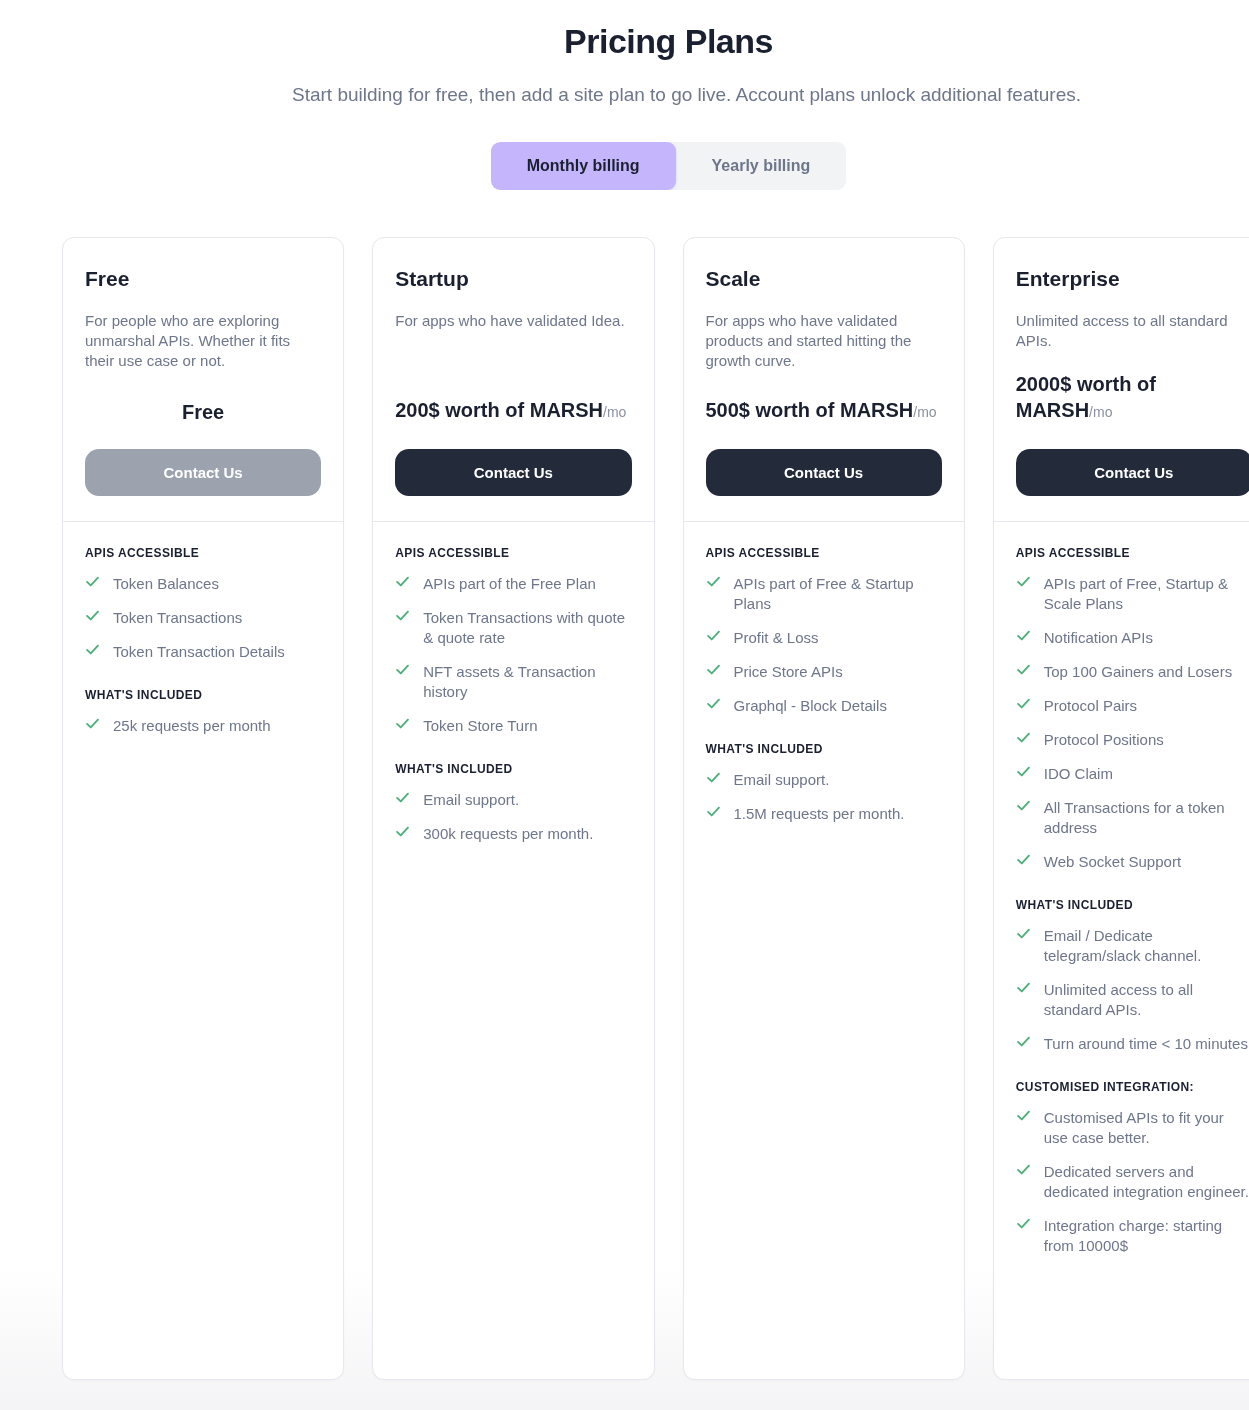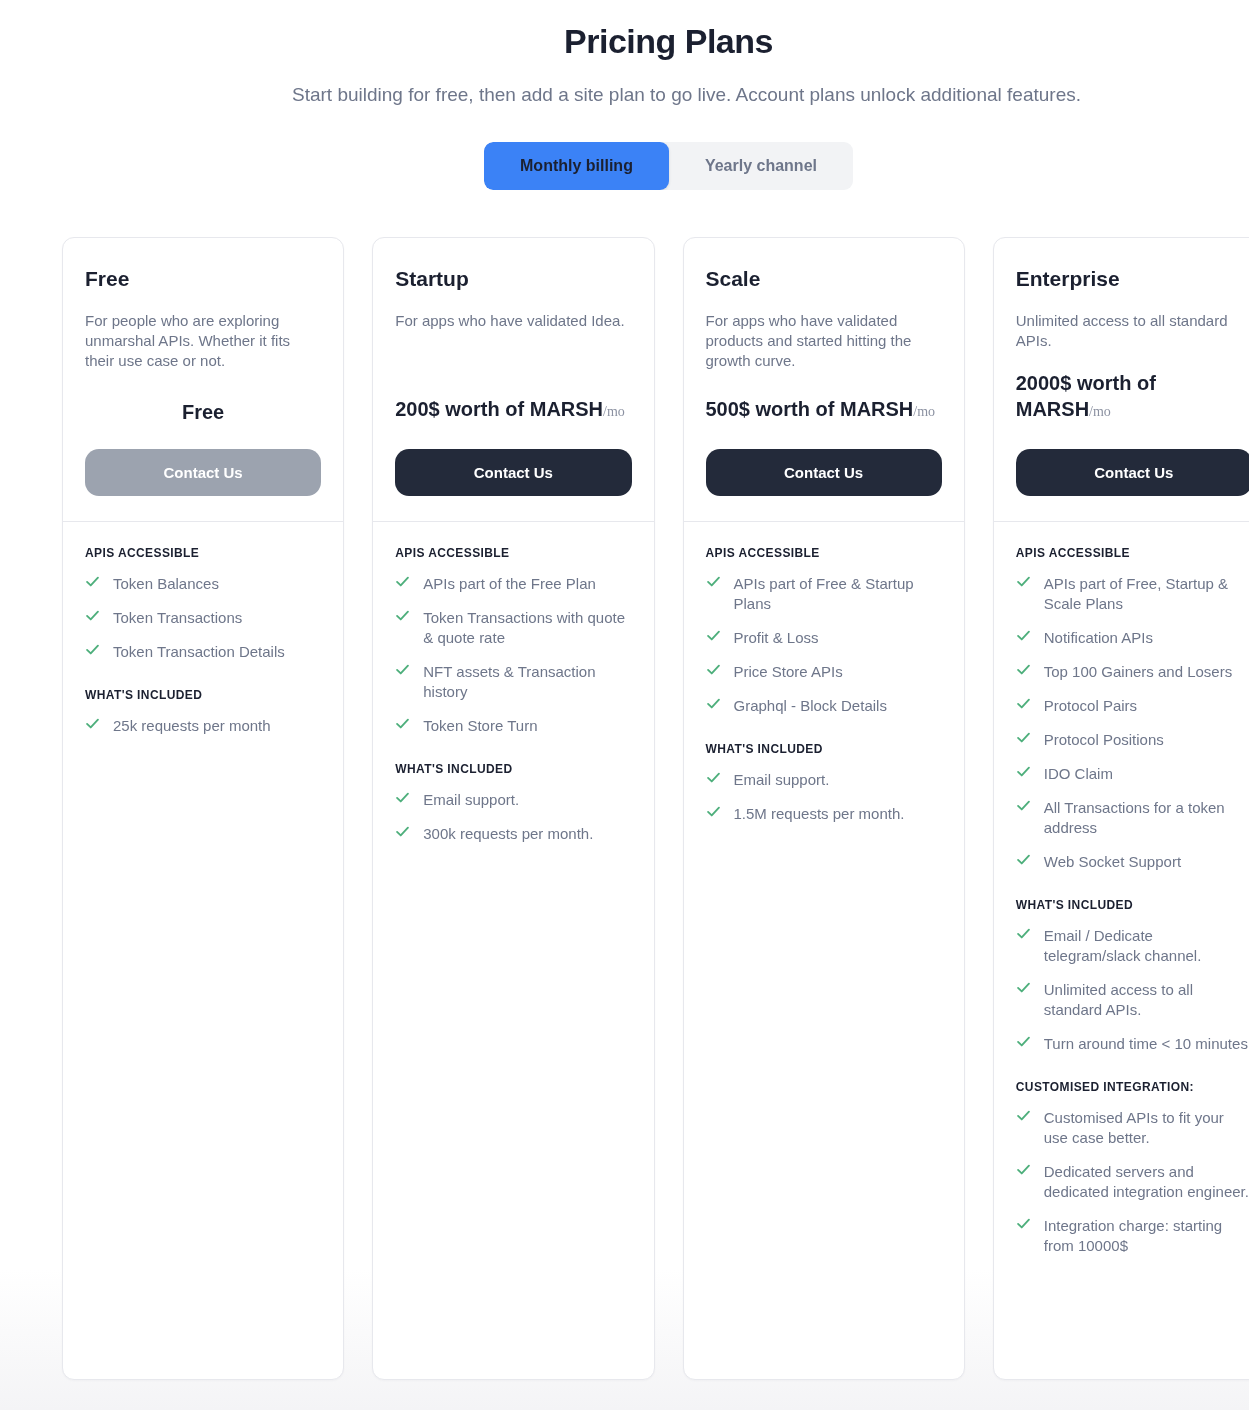--- a/index.html
+++ b/index.html
@@ -64,21 +64,21 @@
     padding: 14px 36px;
     line-height: 20px;
     cursor: pointer;
     border-radius: 9px;
     background: transparent;
     border: none;
     font-family: "Liberation Sans", sans-serif;
     white-space: nowrap;
   }
   .toggle-opt.active {
-    background: #3b82f6;
+    background: #c4b5fd;
     color: #1b2030;
     box-shadow: 0 1px 3px rgba(20,25,40,0.12);
   }
 
   
   .cards {
     display: flex;
     justify-content: center;
     gap: 28px;
     padding: 0 18px;
@@ -120,21 +120,20 @@
     font-weight: bold;
     color: #1b2030;
     text-align: left;
     line-height: 26px;
   }
   .card-price.center { text-align: center; }
   .price-suffix {
     font-size: 14px;
     font-weight: normal;
     color: #8b91a1;
-    font-family: Liberation Serif, serif;
   }
   .cta {
     margin-top: 24px;
     margin-bottom: 25px;
     display: block;
     width: 100%;
     text-align: center;
     font-size: 15px;
     font-weight: bold;
     color: #ffffff;
@@ -192,21 +191,21 @@
 <div class="page">
 
   <div class="header">
     <h1 class="page-title">Pricing Plans</h1>
     <p class="page-subtitle">Start building for free, then add a site plan to go live. Account plans unlock additional features.</p>
   </div>
 
   <div class="toggle-wrap">
     <div class="toggle" id="billing-toggle">
         <button class="toggle-opt active">Monthly billing</button>
-        <button class="toggle-opt">Yearly channel</button>
+        <button class="toggle-opt">Yearly billing</button>
       </div>
   </div>
 
   <div class="cards" id="cards">
       <div class="card">
         <div class="card-top">
           <div class="card-name">Free</div>
           <div class="card-desc">For people who are exploring unmarshal APIs. Whether it fits their use case or not.</div>
           <div class="card-price center"><span>Free</span></div>
           <button class="cta muted">Contact Us</button>

